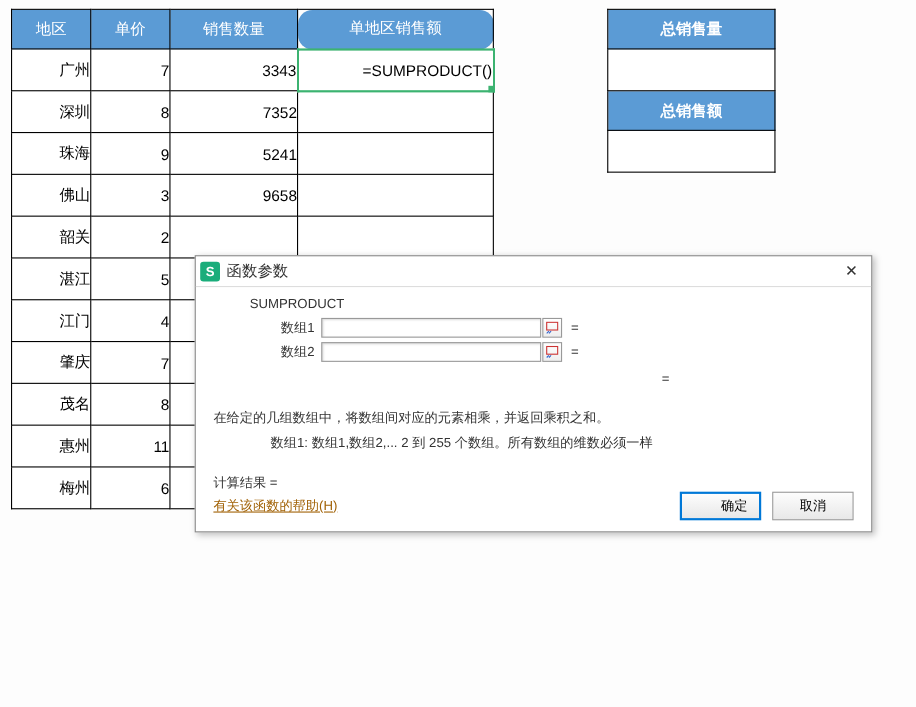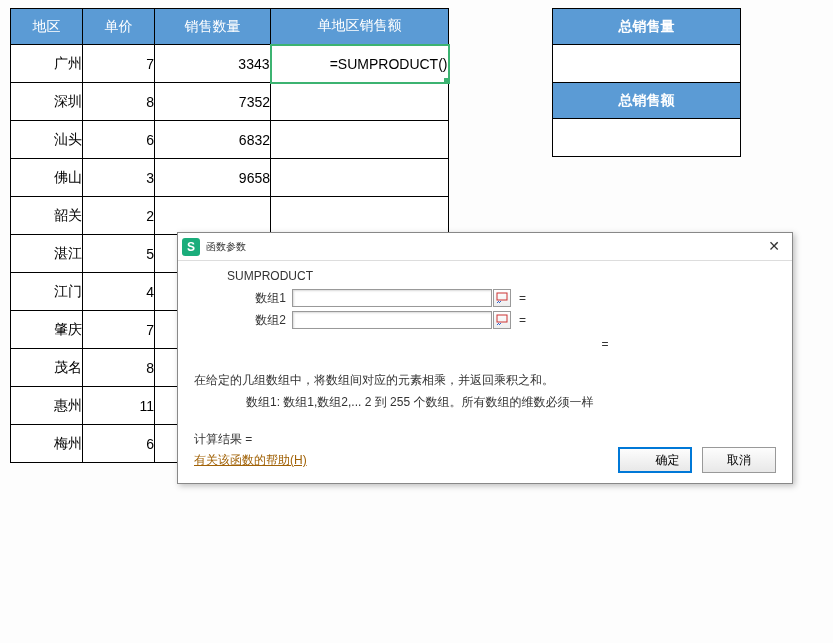--- a/index.html
+++ b/index.html
@@ -3,32 +3,32 @@
 <meta charset="utf-8">
 <style>
 * { box-sizing: border-box; margin: 0; padding: 0; }
 body { font-family: "Microsoft YaHei", Arial, sans-serif; font-size: 14px; background: #fdfdfd; width: 833px; height: 643px; position: relative; overflow: hidden; }
 .main-table { position: absolute; left: 10px; top: 8px; border-collapse: collapse; }
 .main-table th, .main-table td { border: 1.5px solid #000; text-align: center; vertical-align: middle; }
 .main-table th { background: #5b9bd5; color: #fff; font-weight: normal; height: 36px; }
 .main-table th.col-region { width: 72px; }
 .main-table th.col-price { width: 72px; }
 .main-table th.col-qty { width: 116px; }
-.main-table th.col-sales { width: 178px; }
+.main-table th.col-sales { width: 178px; border-radius: 13px; }
 .main-table td { height: 38px; background: #fff; text-align: right; }
 .formula-cell { border: 2px solid #3cb371 !important; position: relative; padding-left: 8px; text-align: left; }
 .formula-cell::after { content: ""; position: absolute; right: -2px; bottom: -2px; width: 6px; height: 6px; background: #3cb371; }
 .side-table { position: absolute; left: 552px; top: 8px; border-collapse: collapse; }
-.side-table th, .side-table td { border: 1.5px solid #000; text-align: center; vertical-align: middle; width: 188px; }
+.side-table th, .side-table td { border: 1.5px solid #000; text-align: center; vertical-align: middle; width: 152px; }
 .side-table th { background: #5b9bd5; color: #fff; font-weight: bold; height: 36px; }
 .side-table td { height: 38px; background: #fff; }
 .dialog { position: absolute; left: 177px; top: 232px; width: 616px; height: 252px; background: #fff; border: 1px solid #888; box-shadow: 2px 2px 6px rgba(0,0,0,0.25); }
 .dialog-titlebar { height: 28px; display: flex; align-items: center; padding-left: 4px; border-bottom: 1px solid #ddd; position: relative; }
 .dialog-icon { width: 18px; height: 18px; background: #1aad7b; border-radius: 3px; display: inline-flex; align-items: center; justify-content: center; color: #fff; font-size: 12px; font-weight: bold; margin-right: 6px; }
-.dialog-title { font-size: 10px; color: #333; }
+.dialog-title { font-size: 14px; color: #333; }
 .dialog-close { position: absolute; right: 4px; top: 2px; width: 28px; height: 22px; display: flex; align-items: center; justify-content: center; font-size: 14px; color: #333; cursor: pointer; }
 .dialog-body { padding: 8px 16px 0 16px; font-size: 12px; color: #333; position: relative; height: calc(100% - 28px); }
 .func-name { font-size: 12px; margin-bottom: 6px; padding-left: 2px; margin-left: 31px; }
 .param-row { display: flex; align-items: center; margin-bottom: 4px; }
 .param-label { width: 66px; text-align: right; padding-right: 6px; margin-left: 32px; }
 .param-input { width: 200px; height: 18px; border: 1px solid #999; box-shadow: inset 1px 1px 2px rgba(0,0,0,0.15); font-size: 12px; padding: 0 4px; }
 .param-picker { width: 18px; height: 18px; border: 1px solid #999; margin-left: 1px; display: flex; align-items: center; justify-content: center; cursor: pointer; background: linear-gradient(#fff,#eee); }
 .param-picker svg { width: 12px; height: 12px; }
 .param-eq { margin-left: 8px; color: #333; }
 .result-eq { text-align: center; margin-top: 8px; margin-left: 240px; }
@@ -60,23 +60,23 @@
         <td>3343</td>
         <td class="formula-cell">=SUMPRODUCT()</td>
       </tr>
       <tr>
         <td>深圳</td>
         <td>8</td>
         <td>7352</td>
         <td></td>
       </tr>
       <tr>
-        <td>汕头</td>
-        <td>6</td>
-        <td>6832</td>
+        <td>珠海</td>
+        <td>9</td>
+        <td>5241</td>
         <td></td>
       </tr>
       <tr>
         <td>佛山</td>
         <td>3</td>
         <td>9658</td>
         <td></td>
       </tr>
       <tr>
         <td>韶关</td>

